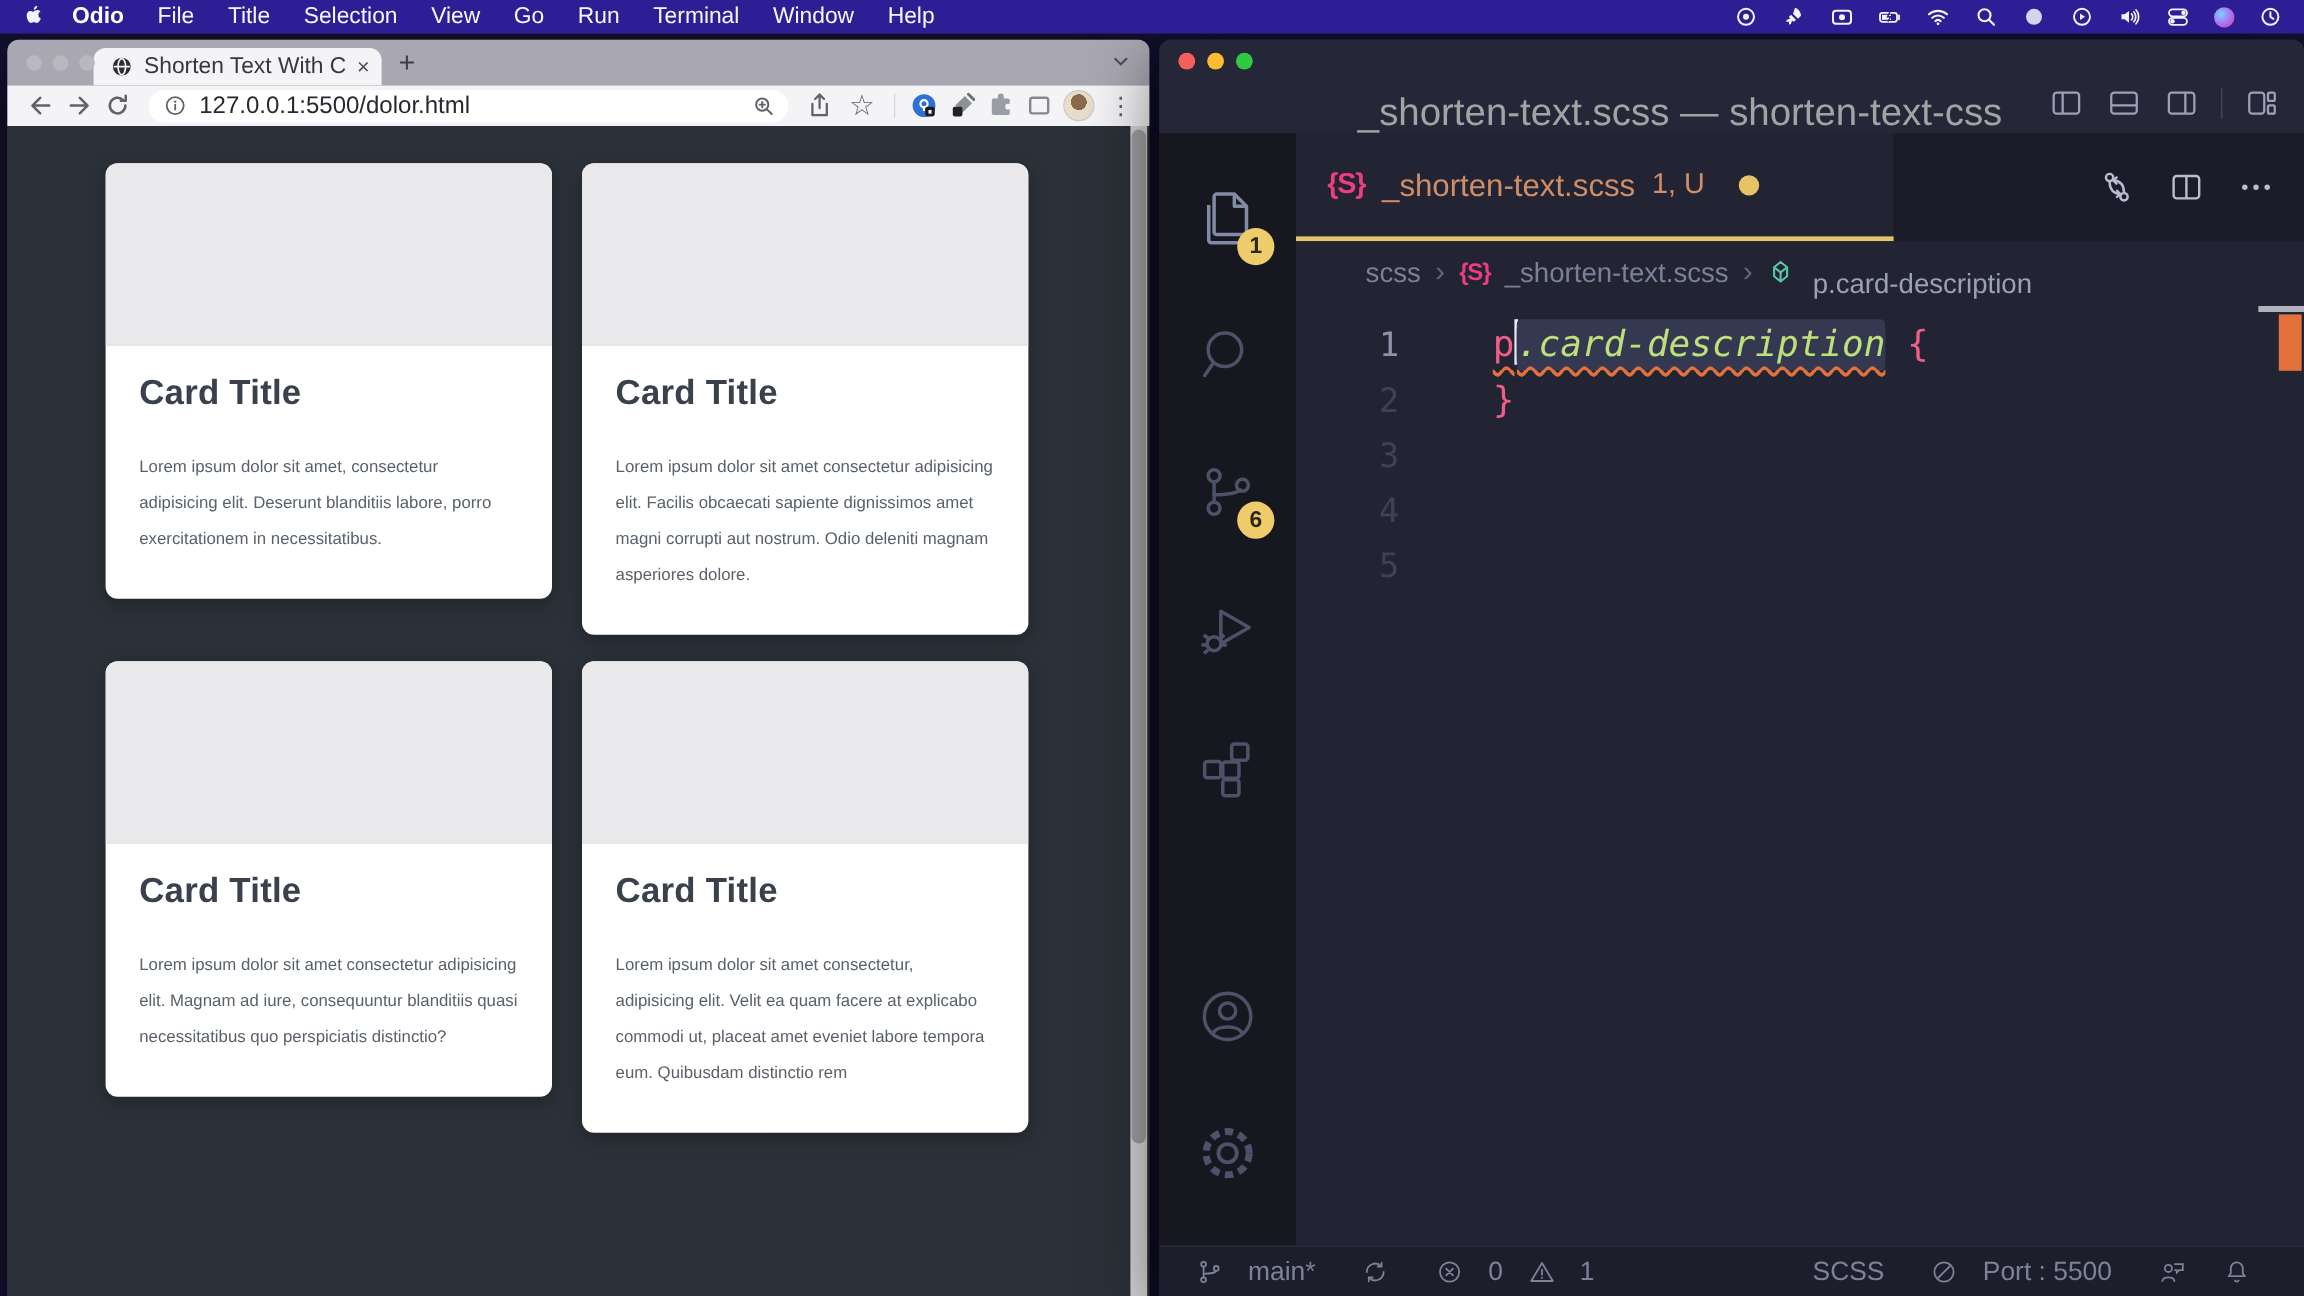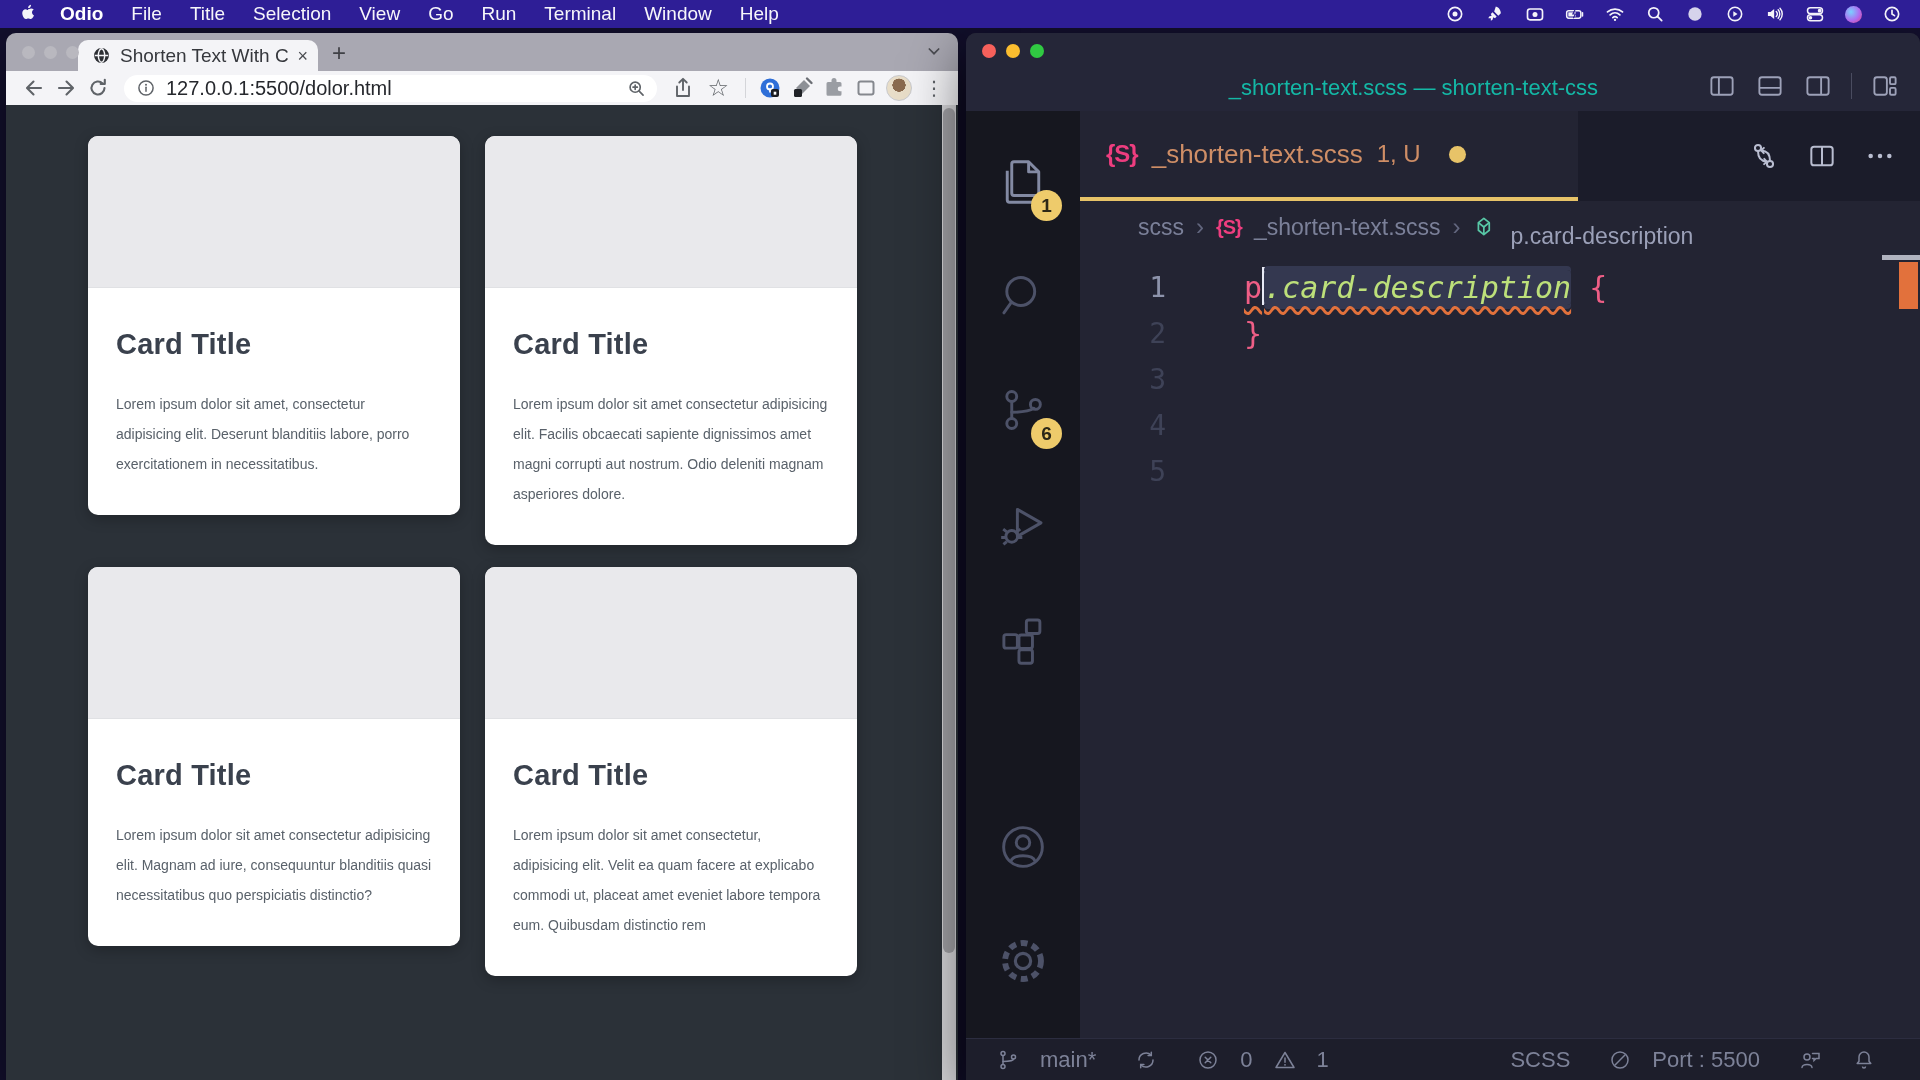--- a/index.html
+++ b/index.html
@@ -31,33 +31,33 @@
   .omni-url{font-size:20px;color:#26282d;white-space:nowrap;overflow:hidden;flex:1;}
   .ext-ic{width:24px;height:24px;flex:0 0 auto;color:#707379;}
   .avatar{width:26px;height:26px;border-radius:50%;background:radial-gradient(circle at 50% 38%,#8a6a4e 0 34%,#e8ddc8 35% 100%);border:1px solid #c8c9cd;flex:0 0 auto;}
   .kebab{color:#5f6368;font-size:20px;padding:0 4px;}
   .divider-v{width:1px;height:20px;background:#d4d5d9;margin:0 4px;}
 
   .content{position:relative;height:975px;background:#2b3138;overflow:hidden;}
   .cards{margin:31px 0 0 82px;width:769px;display:grid;grid-template-columns:372px 372px;column-gap:25px;row-gap:22px;align-items:start;}
   .card{background:#ffffff;border-radius:10px;overflow:hidden;box-shadow:0 4px 14px rgba(0,0,0,.25);}
   .card-img{height:152px;background:#e9e9ec;border-bottom:1px solid #e0e1e4;}
-  .card-body{padding:24px 28px 36px 28px;margin-top:16px;}
+  .card-body{padding:24px 28px 36px 28px;}
   .card-title{font-size:29px;font-weight:800;color:#3a414d;letter-spacing:.2px;}
   .card-text{margin-top:28px;font-size:14px;line-height:30px;color:#59616a;}
   .page-scrollbar{position:absolute;right:2px;top:0;width:14px;height:100%;background:#d7d7da;}
   .page-thumb{position:absolute;left:1px;top:3px;width:12px;height:845px;border-radius:6px;background:#a2a2a6;}
 
   
   .vscode{position:absolute;left:966px;top:33px;width:954px;height:1047px;border-radius:10px 10px 0 0;overflow:hidden;background:#232433;box-shadow:0 18px 60px rgba(0,0,0,.6);display:flex;flex-direction:column;}
   .vtitlebar{height:78px;background:#252638;position:relative;flex:0 0 auto;}
   .vtraffic{position:absolute;left:16px;top:11px;display:flex;gap:10px;}
   .vtraffic .dot{width:14px;height:14px;border-radius:50%;}
   .dot-red{background:#f6605b;} .dot-yellow{background:#fbbd2f;} .dot-green{background:#30c942;}
-  .vtitle{position:absolute;left:50%;top:42px;transform:translateX(-58%);font-size:22px;color:#14b8a6;white-space:nowrap;}
+  .vtitle{position:absolute;left:50%;top:42px;transform:translateX(-58%);font-size:32px;color:#a3a3a3;white-space:nowrap;}
   .vt-icons{position:absolute;right:20px;top:38px;display:flex;align-items:center;gap:18px;color:#9da1b8;}
   .vt-icons .sep{width:1px;height:26px;background:#4a4c60;}
   .vt-ic{width:30px;height:30px;}
 
   .vmain{flex:1;display:flex;min-height:0;}
   .activitybar{width:114px;background:#16171f;display:flex;flex-direction:column;align-items:center;padding:14px 0 20px 0;flex:0 0 auto;}
   .act-item{position:relative;height:114px;display:flex;align-items:center;justify-content:center;width:100%;color:#4d5268;}
   .act-item.active{color:#838aa3;}
   .act-ic{width:54px;height:54px;}
   .act-badge{position:absolute;right:18px;bottom:18px;min-width:31px;height:31px;border-radius:16px;background:#eecb6b;color:#2c2817;font-size:19px;font-weight:bold;display:flex;align-items:center;justify-content:center;}

